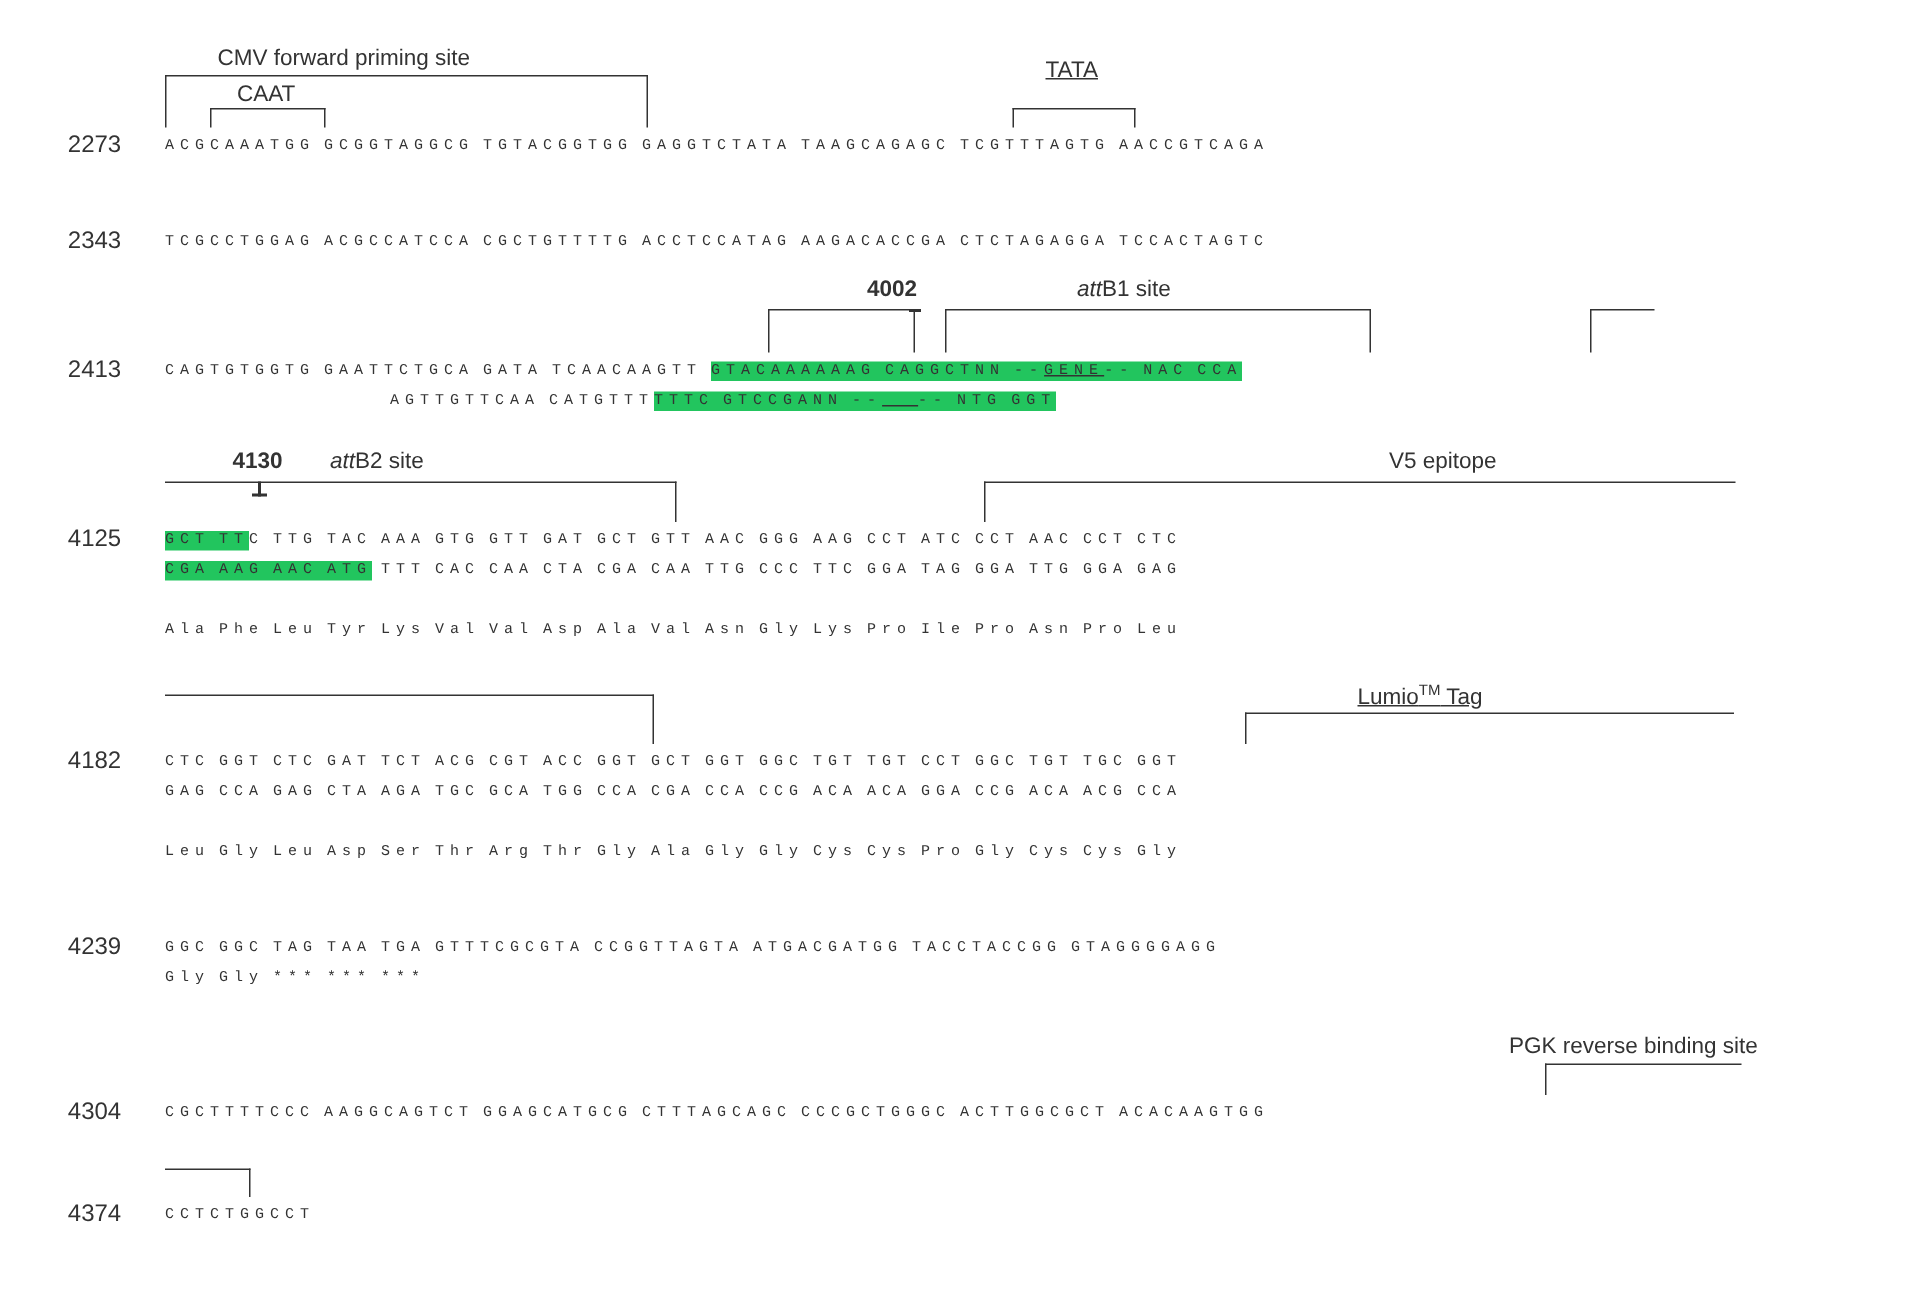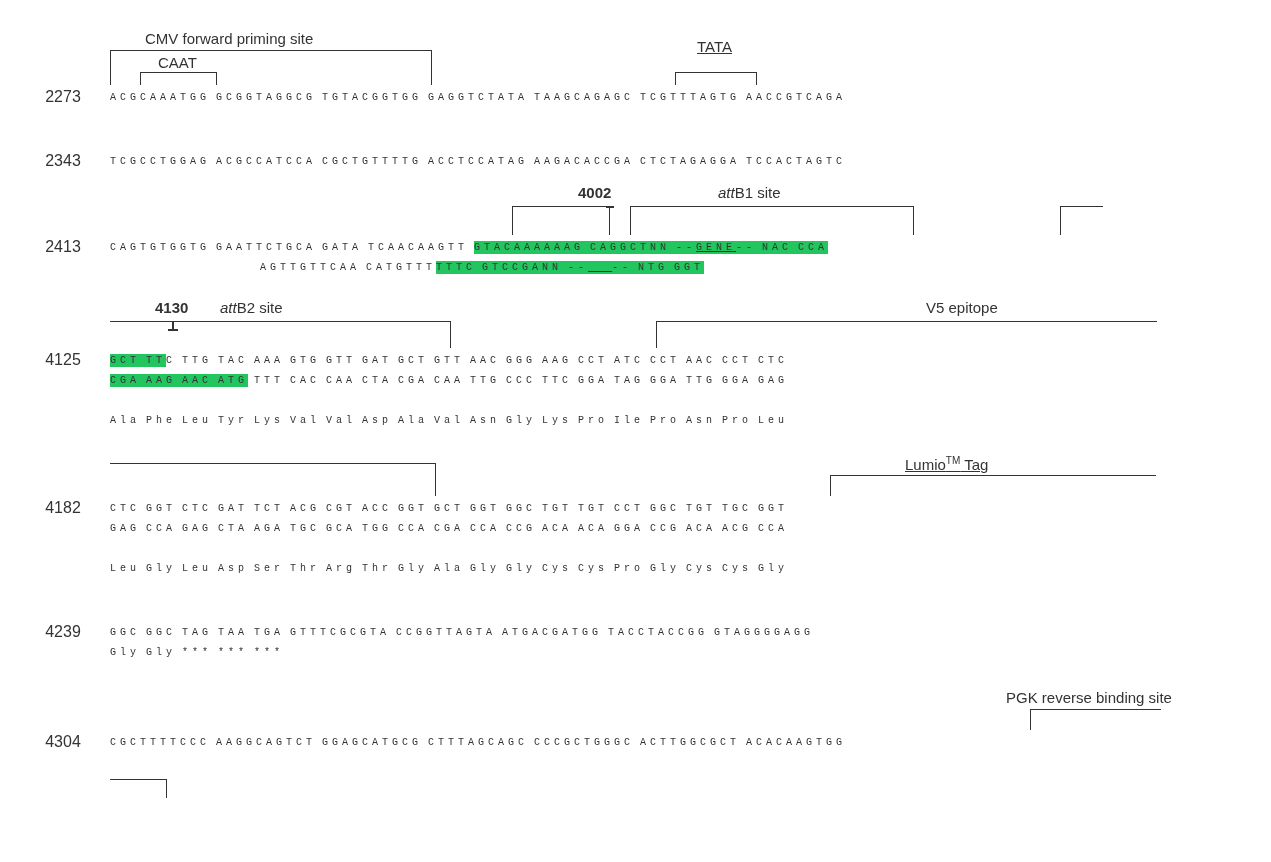--- a/index.html
+++ b/index.html
@@ -155,14 +155,18 @@
   <div class="row">
     <div class="pos">4304</div>
     <div class="seq">CGCTTTTCCC AAGGCAGTCT GGAGCATGCG CTTTAGCAGC CCCGCTGGGC ACTTGGCGCT ACACAAGTGG</div>
   </div>
   <div class="gap-sm"></div>
 
   <div class="ann-layer" style="height:22px;">
     <div class="bracket" style="left:100px; top:0px; width:56px; height:18px; border-left:none;"></div>
   </div>
 
+  <div class="row">
+    <div class="pos">4374</div>
+    <div class="seq">CCTCTGGCCT</div>
+  </div>
 
 </div>
 
 </body></html>

